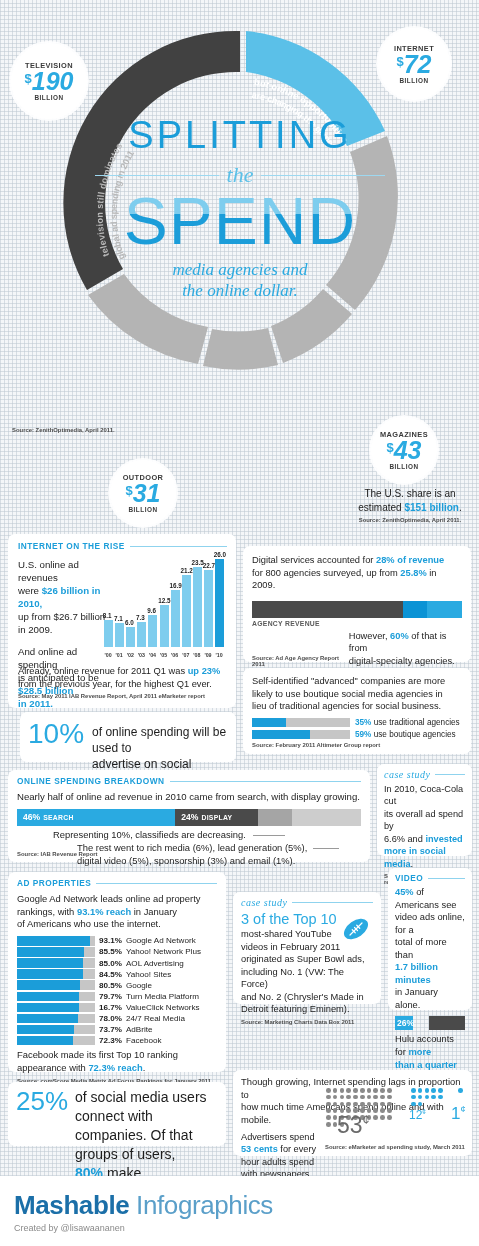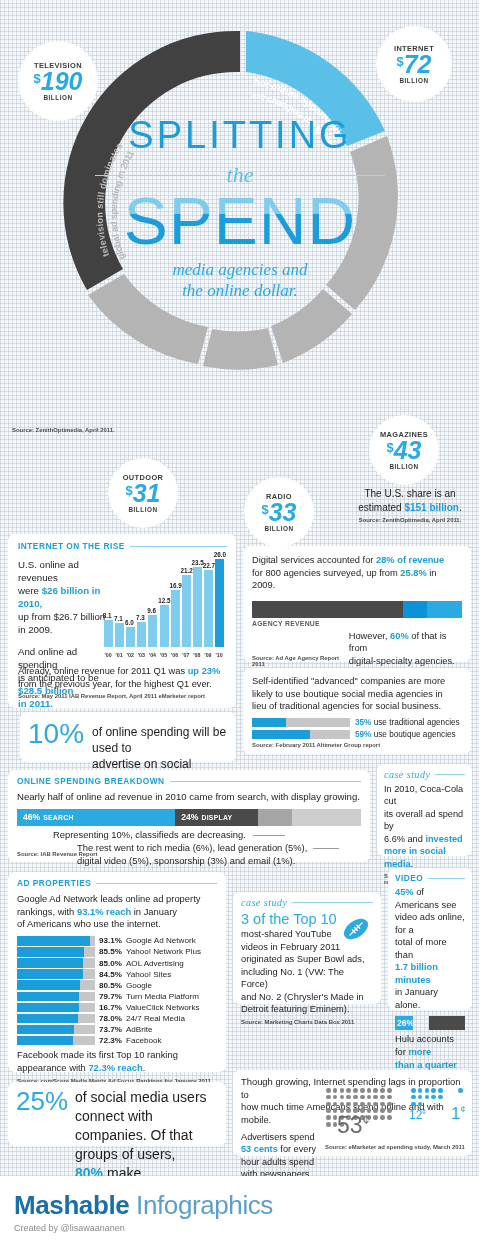--- a/index.html
+++ b/index.html
@@ -198,44 +198,39 @@
         <div class="t-the">the</div>
         <div class="t-the-line"></div>
       </div>
       <div class="t-spend">SPEND</div>
       <div class="t-sub">
         <span>media agencies and</span><br>
         <span>the online dollar.</span>
       </div>
     </div>
 
-    <div class="bubble" style="left:20px;top:35px;width:76px;height:76px;">
+    <div class="bubble" style="left:11px;top:35px;width:76px;height:76px;">
       <div class="bub-cat">TELEVISION</div>
       <div class="bub-amt"><span class="dollar">$</span><span>190</span></div>
       <div class="bub-bil">BILLION</div>
     </div>
 
     <div class="bubble" style="left:378px;top:20px;width:72px;height:72px;">
       <div class="bub-cat">INTERNET</div>
       <div class="bub-amt"><span class="dollar">$</span><span>72</span></div>
       <div class="bub-bil">BILLION</div>
     </div>
 
 
     <div class="bubble" style="left:371px;top:409px;width:66px;height:66px;">
       <div class="bub-cat">MAGAZINES</div>
       <div class="bub-amt"><span class="dollar">$</span><span>43</span></div>
       <div class="bub-bil">BILLION</div>
     </div>
 
-    <div class="bubble" style="left:246px;top:471px;width:66px;height:66px;">
-      <div class="bub-cat">RADIO</div>
-      <div class="bub-amt"><span class="dollar">$</span><span>33</span></div>
-      <div class="bub-bil">BILLION</div>
-    </div>
 
     <div class="bubble" style="left:110px;top:452px;width:66px;height:66px;">
       <div class="bub-cat">OUTDOOR</div>
       <div class="bub-amt"><span class="dollar">$</span><span>31</span></div>
       <div class="bub-bil">BILLION</div>
     </div>
   </div>
 
   <div id="alt-note">
     <div class="src">Source: ZenithOptimedia, April 2011.</div>

